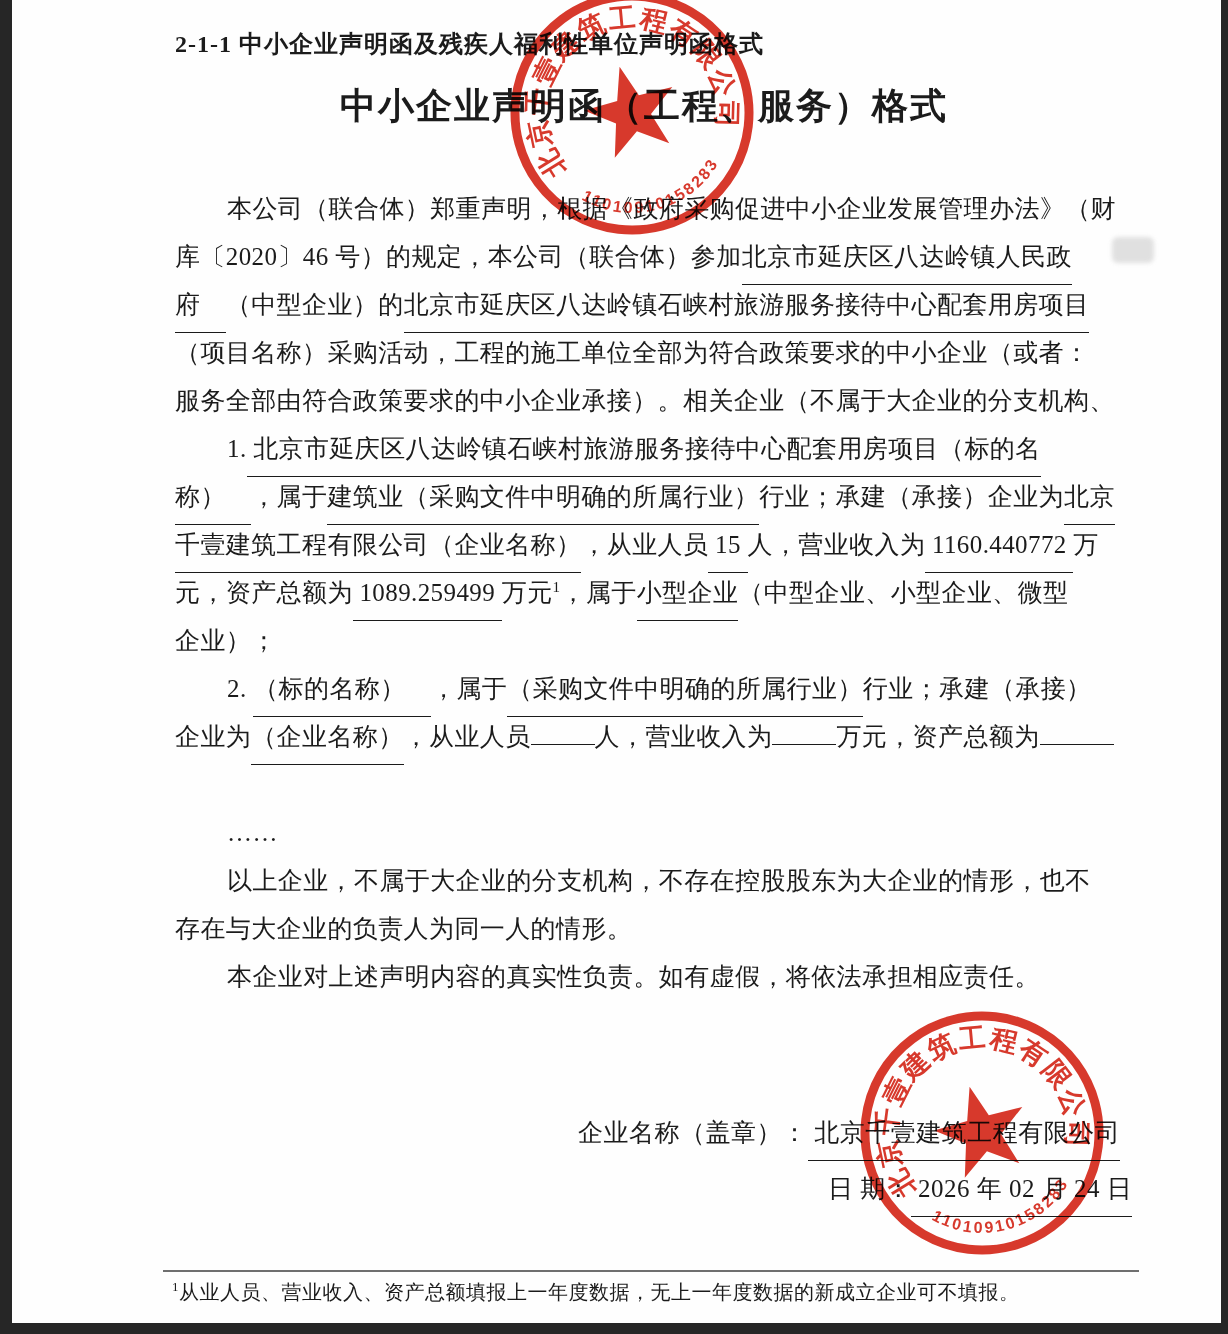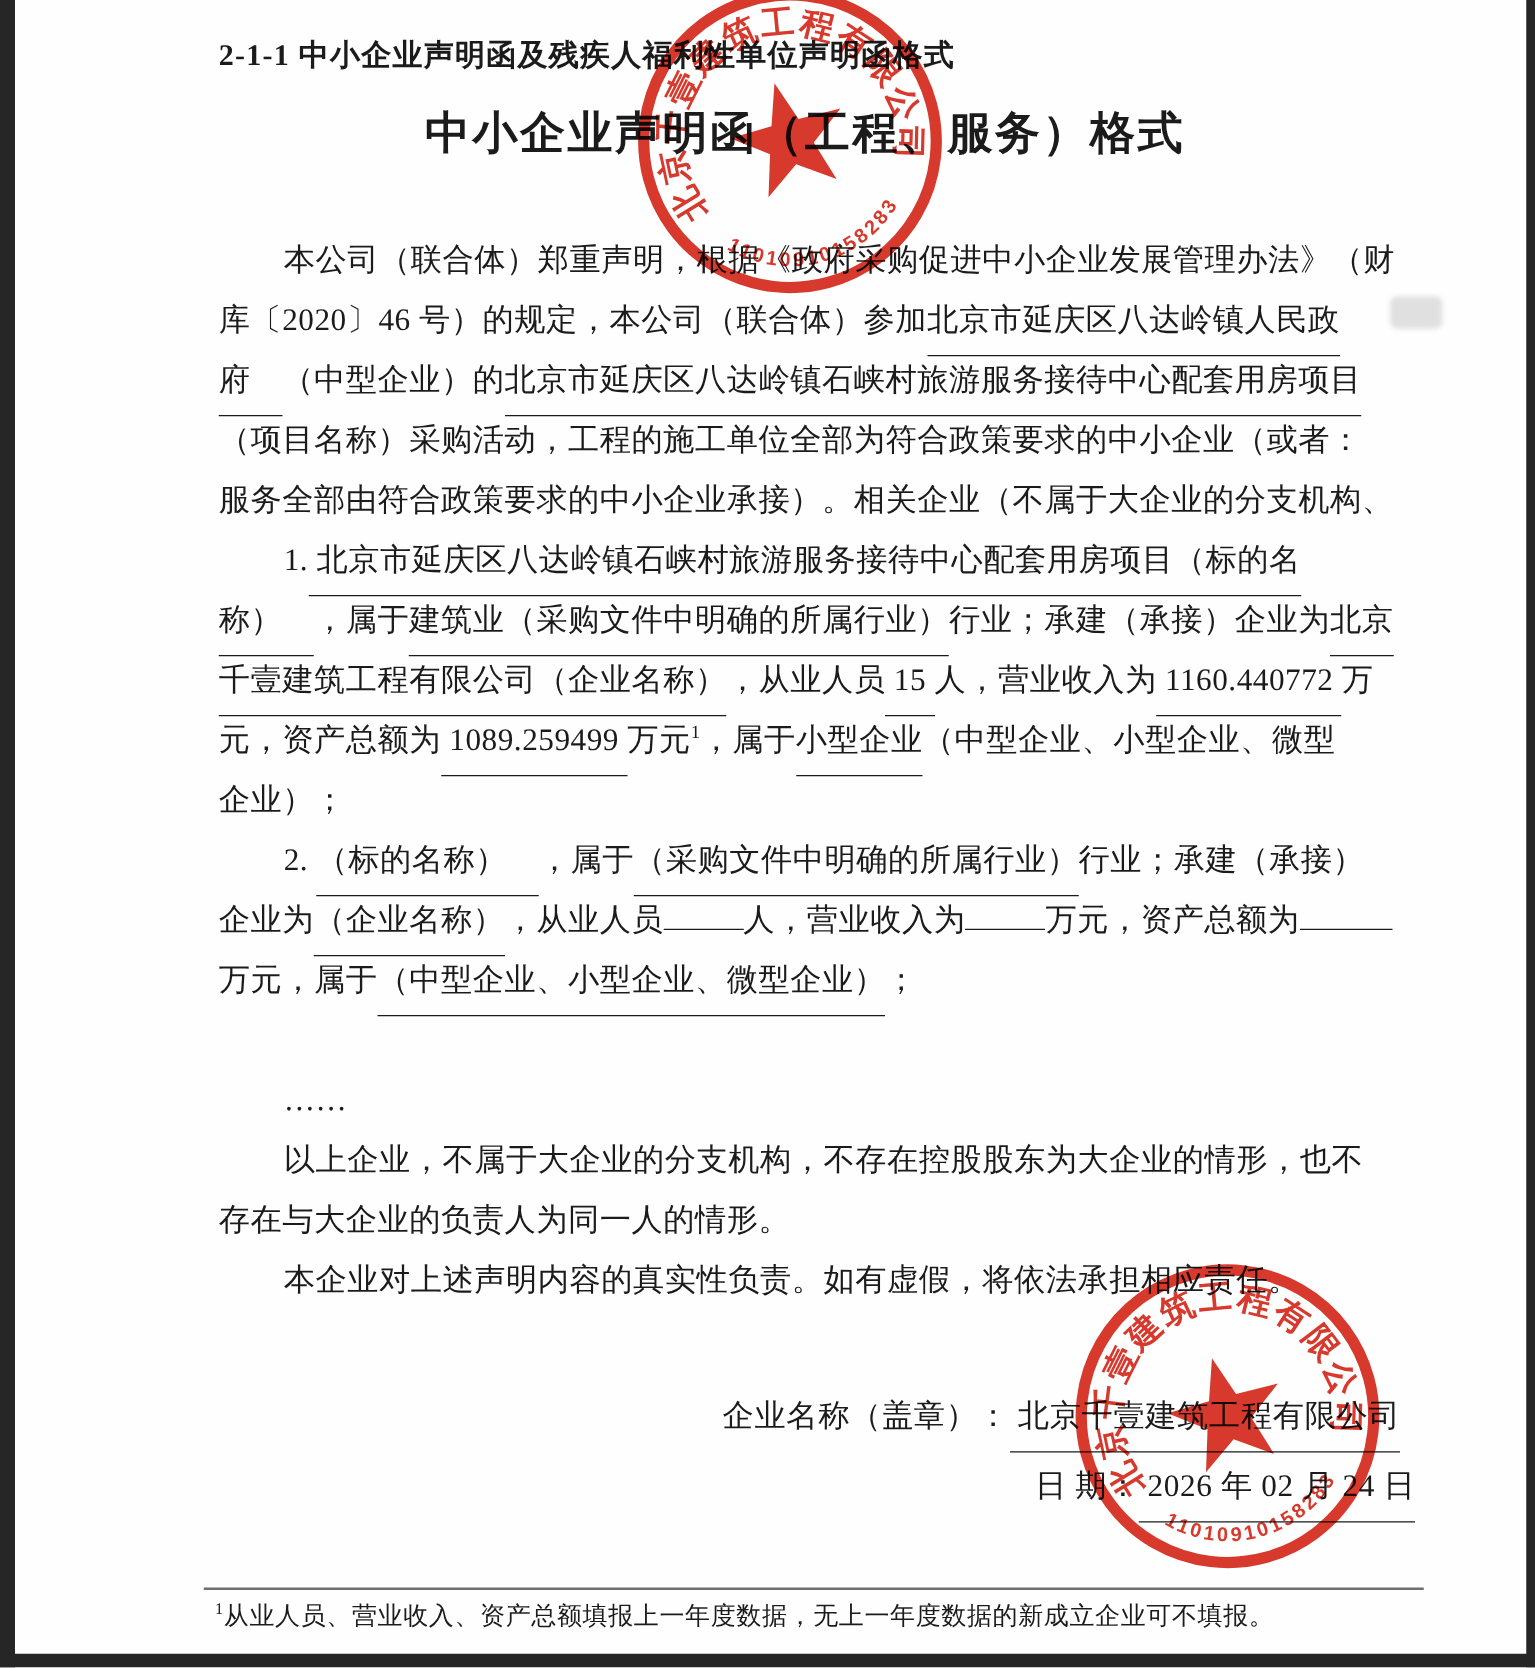--- a/index.html
+++ b/index.html
@@ -86,21 +86,20 @@
     <div class="line"><span class="u">府　</span><span>（中型企业）的</span><span class="u">北京市延庆区八达岭镇石峡村旅游服务接待中心配套用房项目</span></div>
     <div class="line"><span>（项目名称）采购活动，工程的施工单位全部为符合政策要求的中小企业（或者：</span></div>
     <div class="line"><span>服务全部由符合政策要求的中小企业承接）。相关企业（不属于大企业的分支机构、</span></div>
     <div class="line indent"><span>1.</span><span class="u"> 北京市延庆区八达岭镇石峡村旅游服务接待中心配套用房项目（标的名</span></div>
     <div class="line"><span class="u">称）　</span><span>，属于</span><span class="u">建筑业（采购文件中明确的所属行业）</span><span>行业；承建（承接）企业为</span><span class="u">北京</span></div>
     <div class="line"><span class="u">千壹建筑工程有限公司（企业名称）</span><span>，从业人员</span><span class="u"> 15 </span><span>人，营业收入为</span><span class="u"> 1160.440772 </span><span>万</span></div>
     <div class="line"><span>元，资产总额为</span><span class="u"> 1089.259499 </span><span>万元</span><sup>1</sup><span>，属于</span><span class="u">小型企业</span><span>（中型企业、小型企业、微型</span></div>
     <div class="line"><span>企业）；</span></div>
     <div class="line indent"><span>2. </span><span class="u">（标的名称）　</span><span>，属于</span><span class="u">（采购文件中明确的所属行业）</span><span>行业；承建（承接）</span></div>
     <div class="line"><span>企业为</span><span class="u">（企业名称）</span><span>，从业人员</span><span class="blank" style="width: 64px;"></span><span>人，营业收入为</span><span class="blank" style="width: 64px;"></span><span>万元，资产总额为</span><span class="blank" style="width: 74px;"></span></div>
-    <div class="line"><span>万元，属于</span><span class="u">（中型企业、小型企业、微型企业）</span><span>；</span></div>
     <div class="line"></div>
     <div class="line indent"><span>……</span></div>
     <div class="line indent"><span>以上企业，不属于大企业的分支机构，不存在控股股东为大企业的情形，也不</span></div>
     <div class="line"><span>存在与大企业的负责人为同一人的情形。</span></div>
     <div class="line indent"><span>本企业对上述声明内容的真实性负责。如有虚假，将依法承担相应责任。</span></div>
   </div>
 
 <div class="sig-line sig-name">
   <span>企业名称（盖章）：</span><span class="u"> 北京千壹建筑工程有限公司</span>
 </div>

